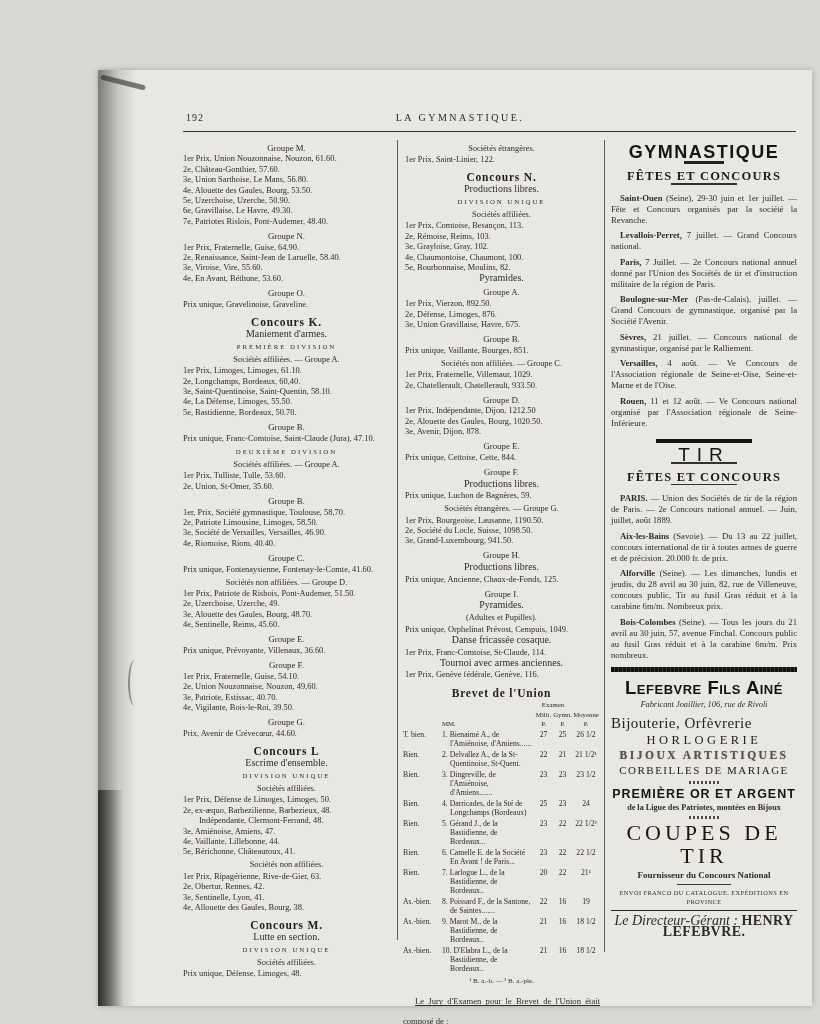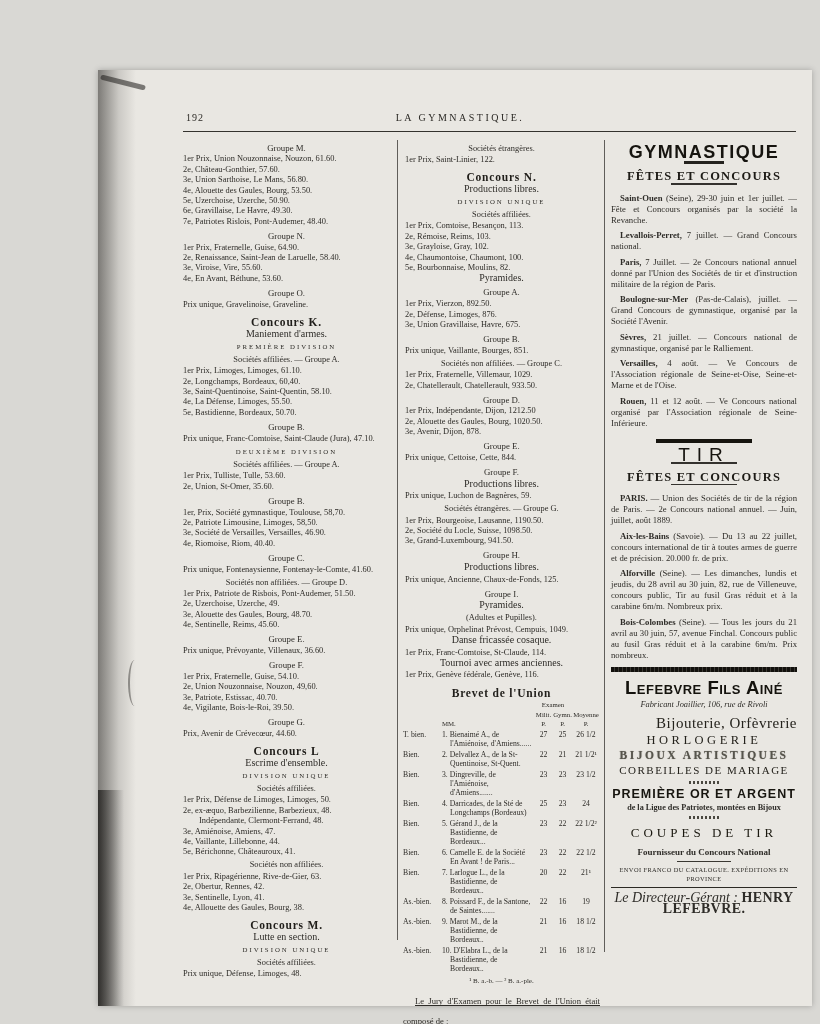--- a/index.html
+++ b/index.html
@@ -51,29 +51,29 @@
   .ln-sect{text-align:center;font-weight:bold;font-size:12.5px;letter-spacing:1.2px;
     color:#1d1b16;margin:2px 0 1px;}
   .ln-para{text-align:justify;text-indent:9px;font-size:8.7px;line-height:11px;margin:0 0 4.5px;}
   
   .ad{margin-top:6px;}
   .ad-toprule{height:5px;margin:4px 0 5px;
     background:repeating-linear-gradient(90deg,#13110d 0 3px,#3c3a34 3px 4px);}
   .ad-title{text-align:center;font-family:"Liberation Sans","DejaVu Sans",sans-serif;
     font-weight:bold;font-size:18.5px;font-variant:small-caps;letter-spacing:.5px;color:#14120d;line-height:22px;}
   .ad-sub{text-align:center;font-style:italic;font-size:8.4px;margin:1px 0 4px;}
-  .ad-l1{text-align:right;font-size:15px;letter-spacing:.5px;color:#24221c;line-height:18px;}
+  .ad-l1{text-align:left;font-size:15px;letter-spacing:.5px;color:#24221c;line-height:18px;}
   .ad-l2{text-align:center;font-size:12.5px;letter-spacing:3.5px;color:#24221c;line-height:16px;}
   .ad-l3{text-align:center;font-size:11.5px;letter-spacing:2.5px;color:#56544c;
     font-weight:bold;line-height:15px;text-shadow:0 0 1px #8a887f;}
   .ad-l4{text-align:center;font-size:11px;letter-spacing:1.5px;color:#24221c;line-height:15px;}
   .ad-l5{text-align:center;font-family:"Liberation Sans","DejaVu Sans",sans-serif;
     font-weight:bold;font-size:12.5px;letter-spacing:1px;color:#17150f;line-height:16px;margin-top:2px;}
   .ad-l6{text-align:center;font-weight:bold;font-size:8.2px;line-height:11px;}
-  .ad-l7{text-align:center;font-size:13px;letter-spacing:4px;color:#1a180f;line-height:23px;margin-top:2px;}
+  .ad-l7{text-align:center;font-size:22px;letter-spacing:4px;color:#1a180f;line-height:23px;margin-top:2px;}
   .ad-l8{text-align:center;font-weight:bold;font-size:9px;line-height:12px;margin-top:2px;}
   .ad-l9{text-align:center;font-size:6.4px;letter-spacing:.4px;font-variant:small-caps;
     line-height:9px;margin-top:3px;}
   .ad-sq{width:30px;height:3px;margin:2.5px auto;
     background:repeating-linear-gradient(90deg,#4a4840 0 2px,rgba(0,0,0,0) 2px 4px);}
   .ad-midrule{width:54px;height:1px;background:#3a3832;margin:3px auto;}
   .ad-botrule{height:1.4px;background:#2c2a24;margin:4px 0 5px;}
   .ln-gerant{text-align:center;font-size:14px;margin-top:3px;}
   .ln-gerant i{font-style:italic;}
   .ln-gerant b{font-weight:bold;letter-spacing:.4px;}

